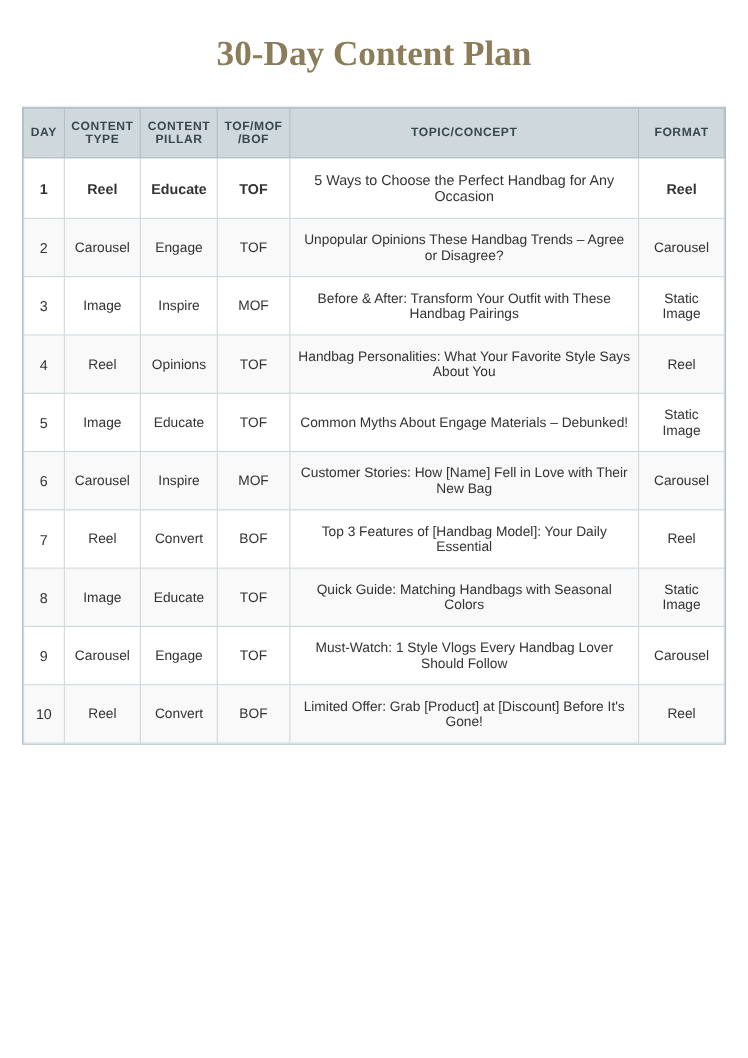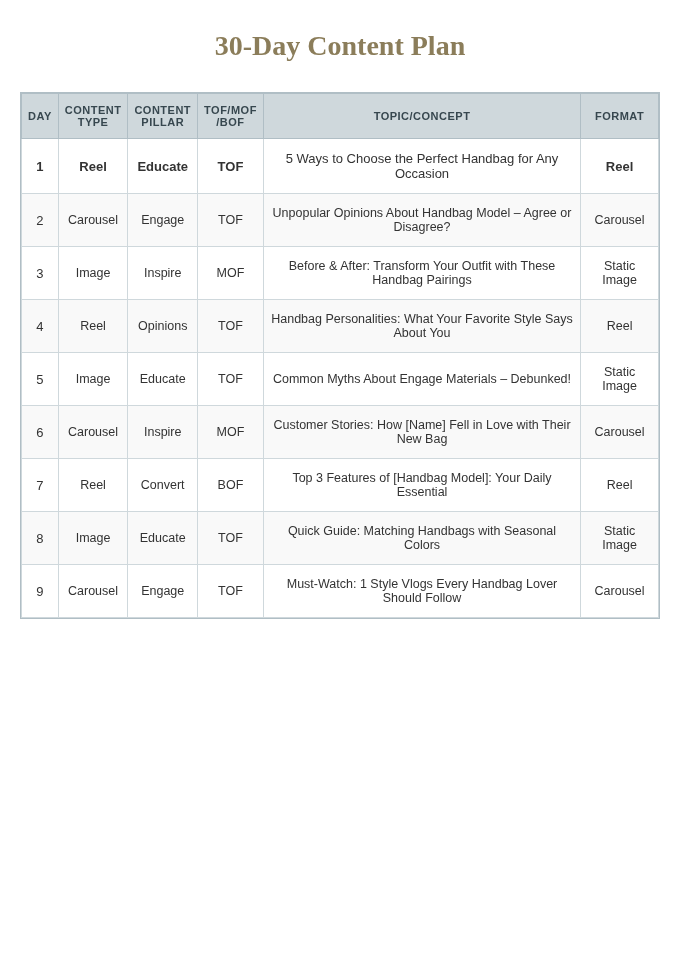--- a/index.html
+++ b/index.html
@@ -13,21 +13,21 @@
       font-family: Georgia, 'Times New Roman', serif;
       width: 680px;
       min-height: 962px;
       display: flex;
       flex-direction: column;
       align-items: center;
       padding: 30px 20px;
     }
 
     .page-title {
-      font-size: 28px;
+      font-size: 32px;
       font-weight: bold;
       color: #8b7d5a;
       text-align: center;
       margin-bottom: 30px;
       font-family: Georgia, serif;
     }
 
     .table-container {
       width: 100%;
       border: 1.5px solid #b0bec5;
@@ -123,21 +123,21 @@
           <td>Educate</td>
           <td>TOF</td>
           <td class="topic-cell">5 Ways to Choose the Perfect Handbag for Any Occasion</td>
           <td>Reel</td>
         </tr>
         <tr>
           <td class="day-col">2</td>
           <td>Carousel</td>
           <td>Engage</td>
           <td>TOF</td>
-          <td class="topic-cell">Unpopular Opinions About Handbag Model – Agree or Disagree?</td>
+          <td class="topic-cell">Unpopular Opinions These Handbag Trends – Agree or Disagree?</td>
           <td>Carousel</td>
         </tr>
         <tr>
           <td class="day-col">3</td>
           <td>Image</td>
           <td>Inspire</td>
           <td>MOF</td>
           <td class="topic-cell">Before &amp; After: Transform Your Outfit with These Handbag Pairings</td>
           <td>Static Image</td>
         </tr>
@@ -182,15 +182,23 @@
           <td>Static Image</td>
         </tr>
         <tr>
           <td class="day-col">9</td>
           <td>Carousel</td>
           <td>Engage</td>
           <td>TOF</td>
           <td class="topic-cell">Must-Watch: 1 Style Vlogs Every Handbag Lover Should Follow</td>
           <td>Carousel</td>
         </tr>
+        <tr>
+          <td class="day-col">10</td>
+          <td>Reel</td>
+          <td>Convert</td>
+          <td>BOF</td>
+          <td class="topic-cell">Limited Offer: Grab [Product] at [Discount] Before It's Gone!</td>
+          <td>Reel</td>
+        </tr>
       </tbody>
   </table>
 </div>
 
 </body></html>

